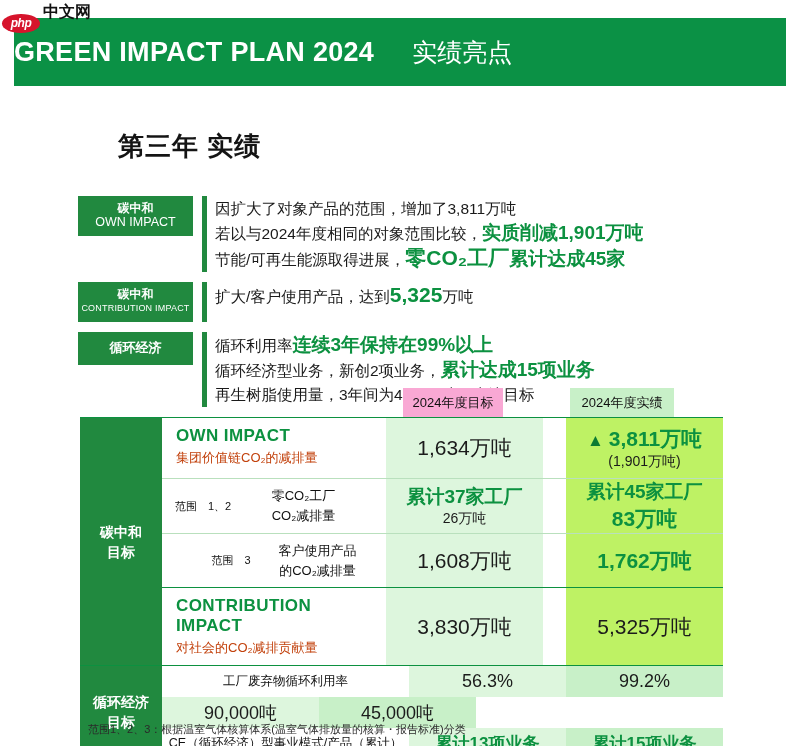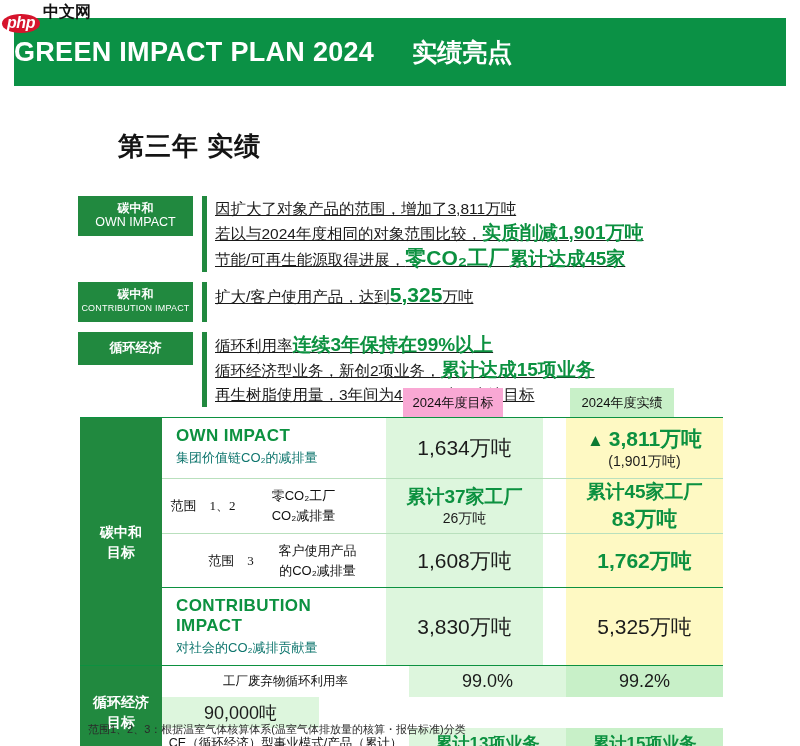--- a/index.html
+++ b/index.html
@@ -13,21 +13,21 @@
 
   
   .watermark {
     position:absolute; left:0; top:0; height:22px;
     display:flex; align-items:center; gap:3px; z-index:40;
     padding-left:2px;
   }
   .wm-logo {
     width:38px; height:19px; border-radius:50%;
     background:#d6142c; color:#fff;
-    font-size:16px; font-weight:bold; font-style:italic;
+    font-size:12px; font-weight:bold; font-style:italic;
     display:flex; align-items:center; justify-content:center;
     letter-spacing:-0.5px;
     margin-top:24px;
   }
   .wm-text {
     font-size:16px; font-weight:bold; color:#111;
     letter-spacing:0px; line-height:19px;
   }
 
   
@@ -35,21 +35,21 @@
     position:absolute; left:14px; top:18px;
     width:772px; height:68px;
     background:#0b9145;
     display:flex; align-items:center; 
   }
   .header-en {
     color:#ffffff; font-size:27px; font-weight:bold;
     letter-spacing:0.3px; white-space:nowrap;
   }
   .header-cn {
-    color:#ffffff; font-size:25px; font-weight:bold;
+    color:#ffffff; font-size:25px; font-weight:normal;
     margin-left:38px; white-space:nowrap;
   }
 
   
   .section-title {
     position:absolute; left:118px; top:129px;
     font-size:26px; font-weight:bold; color:#141414;
     letter-spacing:1px;
   }
 
@@ -62,21 +62,21 @@
     flex:0 0 115px; margin-right:9px;
   }
   .hl-badge .b1 { font-size:12px; font-weight:bold; line-height:14px; }
   .hl-badge .b2 { font-size:12.5px; line-height:15px; white-space:nowrap; }
   .hl-badge .b2.small { font-size:9px; letter-spacing:0.2px; }
   .hl-badge.single { padding:9px 2px 10px 2px; }
   .hl-badge.single .b1 { font-size:13px; }
 
   .hl-bar { width:5px; background:#21893f; align-self:stretch; margin-right:8px; }
   .hl-lines { flex:1; padding-top:1px; }
-  .hl-line { font-size:15.5px; color:#1a1a1a; line-height:24px; white-space:nowrap;text-decoration:underline; }
+  .hl-line { font-size:15.5px; color:#1a1a1a; line-height:24px; white-space:nowrap; }
   .gb { color:#0c9140; font-weight:bold; font-size:19px; }
   .gl { color:#0c9140; font-weight:bold; font-size:21px; }
 
   
   .colhead-target, .colhead-actual {
     position:absolute; top:388px; height:30px;
     background:#f9a8d4;
     display:flex; align-items:center; justify-content:center;
     font-size:13px; color:#111;
   }
@@ -92,38 +92,38 @@
   .leftlabel {
     flex:0 0 82px; background:#21893f; color:#fff;
     display:flex; align-items:center; justify-content:center;
     text-align:center; font-size:14px; font-weight:bold; line-height:20px;
   }
   .rightside { flex:1; }
 
   .cells { display:flex; }
   .c-desc { flex:1 1 auto; padding:8px 8px 8px 14px; }
   .c-sub1 { flex:0 0 82px; display:flex; align-items:center; justify-content:center;
-            font-size:13px; color:#111; white-space:nowrap;font-family:Liberation Serif, serif; }
+            font-size:11px; color:#111; white-space:nowrap; }
   .c-sub2 { flex:1 1 auto; display:flex; flex-direction:column; align-items:center;
             justify-content:center; font-size:13px; color:#111; line-height:20px; }
   .c-val {
     flex:0 0 157px; background:#ddf6dd;
     display:flex; flex-direction:column; align-items:center; justify-content:center;
     text-align:center;
     margin-left:23px;
   }
-  .c-val.actual { background:#fef9c3; }
+  .c-val.actual { background:#bef264; }
   .v-main { font-size:21px; color:#1b1b1b; font-weight:normal; white-space:nowrap; }
   .v-main.green { color:#0c9140; font-weight:bold; font-size:19px; }
   .v-main.greenbig { color:#0c9140; font-weight:bold; }
   .v-sub { font-size:14px; color:#1b1b1b; }
   .tri { color:#0c7a33; font-size:17px; margin-right:5px; }
 
   .d-title { font-size:17px; color:#0c9140; font-weight:bold; letter-spacing:0.4px; }
-  .d-sub   { font-size:13px; color:#0f766e; margin-top:3px; }
+  .d-sub   { font-size:13px; color:#c2410c; margin-top:3px; }
 
   .rule-top { border-top:1px solid #b9e0bd; }
   .rule-strong { border-top:1.4px solid #0c9140; }
 
   .row-a { min-height:60px; }
   .row-b { min-height:54px; }
   .row-c { min-height:54px;padding-left:28px; }
   .row-d { min-height:50px; }
   .ce-line { min-height:30px; }
   .ce-desc { flex:1 1 auto; display:flex; align-items:center; justify-content:center;
@@ -286,26 +286,27 @@
       <div class="leftlabel">
         <div>
           <div>循环经济</div>
           <div>目标</div>
         </div>
       </div>
       <div class="rightside">
 
         <div class="cells ce-line" style="min-height:31px">
           <div class="ce-desc">工厂废弃物循环利用率</div>
-          <div class="ce-val">99.0%</div>
+          <div class="ce-val">56.3%</div>
           <div class="ce-val actual">99.2%</div>
         </div>
 
         <div class="cells ce-line" style="min-height:31px">
           <div class="ce-val">90,000吨</div>
+          <div class="ce-val actual">45,000吨</div>
         </div>
 
         <div class="cells ce-line" style="min-height:30px">
           <div class="ce-desc">CE（循环经济）型事业模式/产品（累计）</div>
           <div class="ce-val small">累计13项业务</div>
           <div class="ce-val actual small">累计15项业务</div>
         </div>
       </div>
     </div>
   </div>

